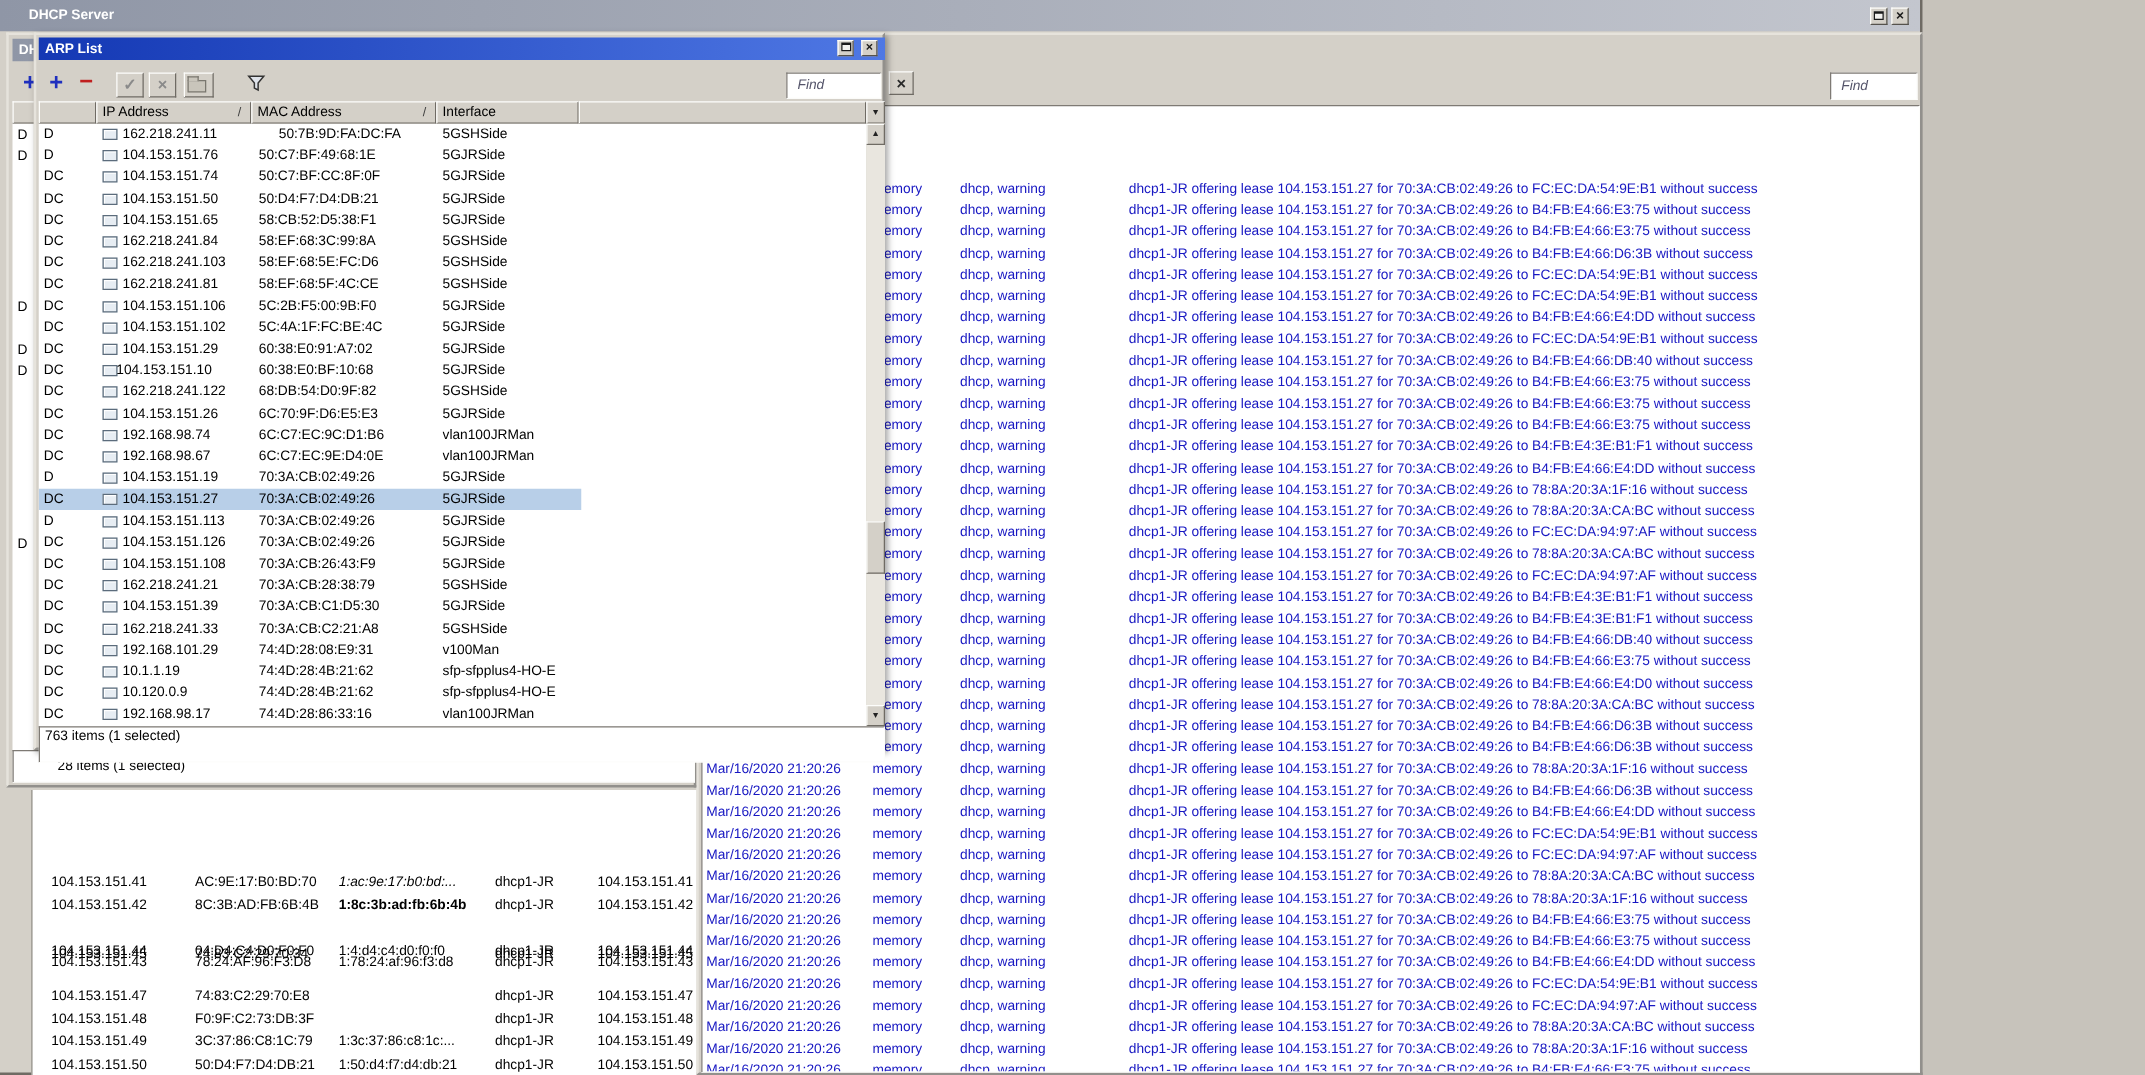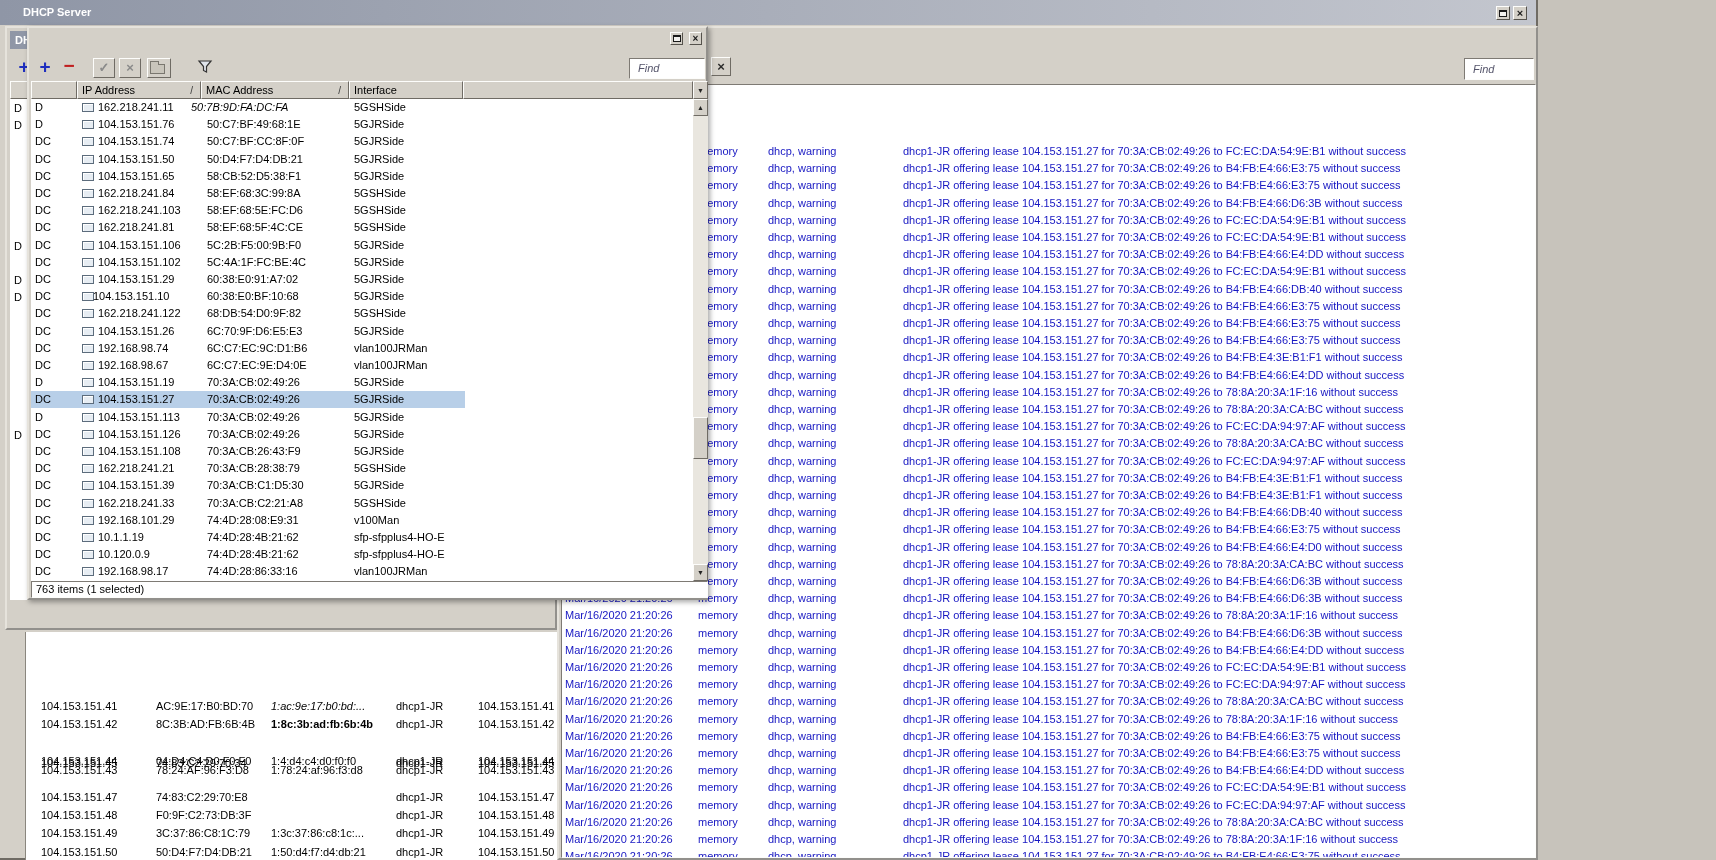--- a/index.html
+++ b/index.html
@@ -321,20 +321,21 @@
     </div>
     <div class="hdrcell" style="left:3px;top:53px;width:546px;"></div>
     <div class="list" id="w2-flags" style="left:3px;top:71px;width:546px;height:501px;">
         <div class="cell" style="left: 4px; top: 1px; width: 20px;">D</div>
         <div class="cell" style="left: 4px; top: 18.2px; width: 20px;">D</div>
         <div class="cell" style="left: 4px; top: 138.6px; width: 20px;">D</div>
         <div class="cell" style="left: 4px; top: 173px; width: 20px;">D</div>
         <div class="cell" style="left: 4px; top: 190.2px; width: 20px;">D</div>
         <div class="cell" style="left: 4px; top: 327.8px; width: 20px;">D</div>
       </div>
+    <div class="statusbar" style="left:3px;top:572px;width:546px;height:26px;line-height:24px;padding-left:35px;">28 items (1 selected)</div>
   </div>
 
   <div class="abs list" id="lease-panel" style="left:25px;top:632px;width:532px;height:228px;border-left:1px solid #8a867e;">
       <div class="row" style="top: 66px; height: 18px;">
         <div class="cell" style="left: 15px; width: 110px;">104.153.151.41</div>
         <div class="cell" style="left: 130px; width: 112px;">AC:9E:17:B0:BD:70</div>
         <div class="cell" style="left: 245px; width: 122px; font-style: italic;">1:ac:9e:17:b0:bd:...</div>
         <div class="cell" style="left: 370px; width: 78px;">dhcp1-JR</div>
         <div class="cell" style="left: 452px; width: 90px;">104.153.151.41</div>
       </div>
@@ -390,20 +391,21 @@
       <div class="row" style="top: 211.6px; height: 18px;">
         <div class="cell" style="left: 15px; width: 110px;">104.153.151.50</div>
         <div class="cell" style="left: 130px; width: 112px;">50:D4:F7:D4:DB:21</div>
         <div class="cell" style="left: 245px; width: 122px;">1:50:d4:f7:d4:db:21</div>
         <div class="cell" style="left: 370px; width: 78px;">dhcp1-JR</div>
         <div class="cell" style="left: 452px; width: 90px;">104.153.151.50</div>
       </div>
     </div>
 
   <div class="abs chrome outset shadow" id="arpwin" style="left:27px;top:26px;width:681px;height:574px;">
+    <div class="abs title-active titletext" style="left:2px;top:2px;width:677px;height:18px;">ARP List</div>
     <div class="tbtn" style="left:641px;top:4px;">
       <span class="glyph-restore" style="margin-top:1px;"></span>
     </div>
     <div class="tbtn" style="left:660px;top:4px;">
       <span>×</span>
     </div>
 
     <div class="toolico" style="left:6px;top:30px;">
       <span class="plusico">+</span>
     </div>
@@ -441,21 +443,21 @@
       </div>
       <div class="hdrcell" style="left:434px;width:230px;"></div>
       <div class="hdrcell" style="left:664px;width:15px;padding-left:0;text-align:center;font-size:7px;line-height:17px;color:#222;">▼</div>
     </div>
 
     <div class="list" id="arp-list" style="left:2px;top:71px;width:662px;height:482px;">
         <div class="row" style="top: 0px; width: 434px;">
           <div class="cell" style="left: 4px; width: 44px;">D</div>
           <div class="ipico"></div>
           <div class="cell" style="left: 67px; width: 103px;">162.218.241.11</div>
-          <div class="cell" style="left: 160px; width: 142px; font-style: italic;">50:7B:9D:FA:DC:FA</div>
+          <div class="cell" style="left: 192px; width: 142px;">50:7B:9D:FA:DC:FA</div>
           <div class="cell" style="left: 323px; width: 138px;">5GSHSide</div>
         </div>
         <div class="row" style="top: 17.2px; width: 434px;">
           <div class="cell" style="left: 4px; width: 44px;">D</div>
           <div class="ipico"></div>
           <div class="cell" style="left: 67px; width: 103px;">104.153.151.76</div>
           <div class="cell" style="left: 176px; width: 142px;">50:C7:BF:49:68:1E</div>
           <div class="cell" style="left: 323px; width: 138px;">5GJRSide</div>
         </div>
         <div class="row" style="top: 34.4px; width: 434px;">
@@ -641,16 +643,16 @@
           <div class="cell" style="left: 323px; width: 138px;">vlan100JRMan</div>
         </div>
       </div>
 
     <div class="abs" style="left:664px;top:71px;width:15px;height:482px;background:#e9e6df;">
       <div class="sbbtn" style="top:0;">▲</div>
       <div class="abs" style="left:0;top:318px;width:15px;height:42px;background:#d4d0c8;border:1px solid;border-color:#fdfdfb #6f6b64 #6f6b64 #fdfdfb;"></div>
       <div class="sbbtn" style="top:465px;">▼</div>
     </div>
 
-    <div class="statusbar" style="left:2px;top:553px;width:677px;height:17px;line-height:15px;padding-left:4px;">763 items (1 selected)</div>
+    <div class="statusbar" style="left:2px;top:553px;width:677px;height:29px;line-height:15px;padding-left:4px;">763 items (1 selected)</div>
   </div>
 
 </div>
 
 </body></html>

